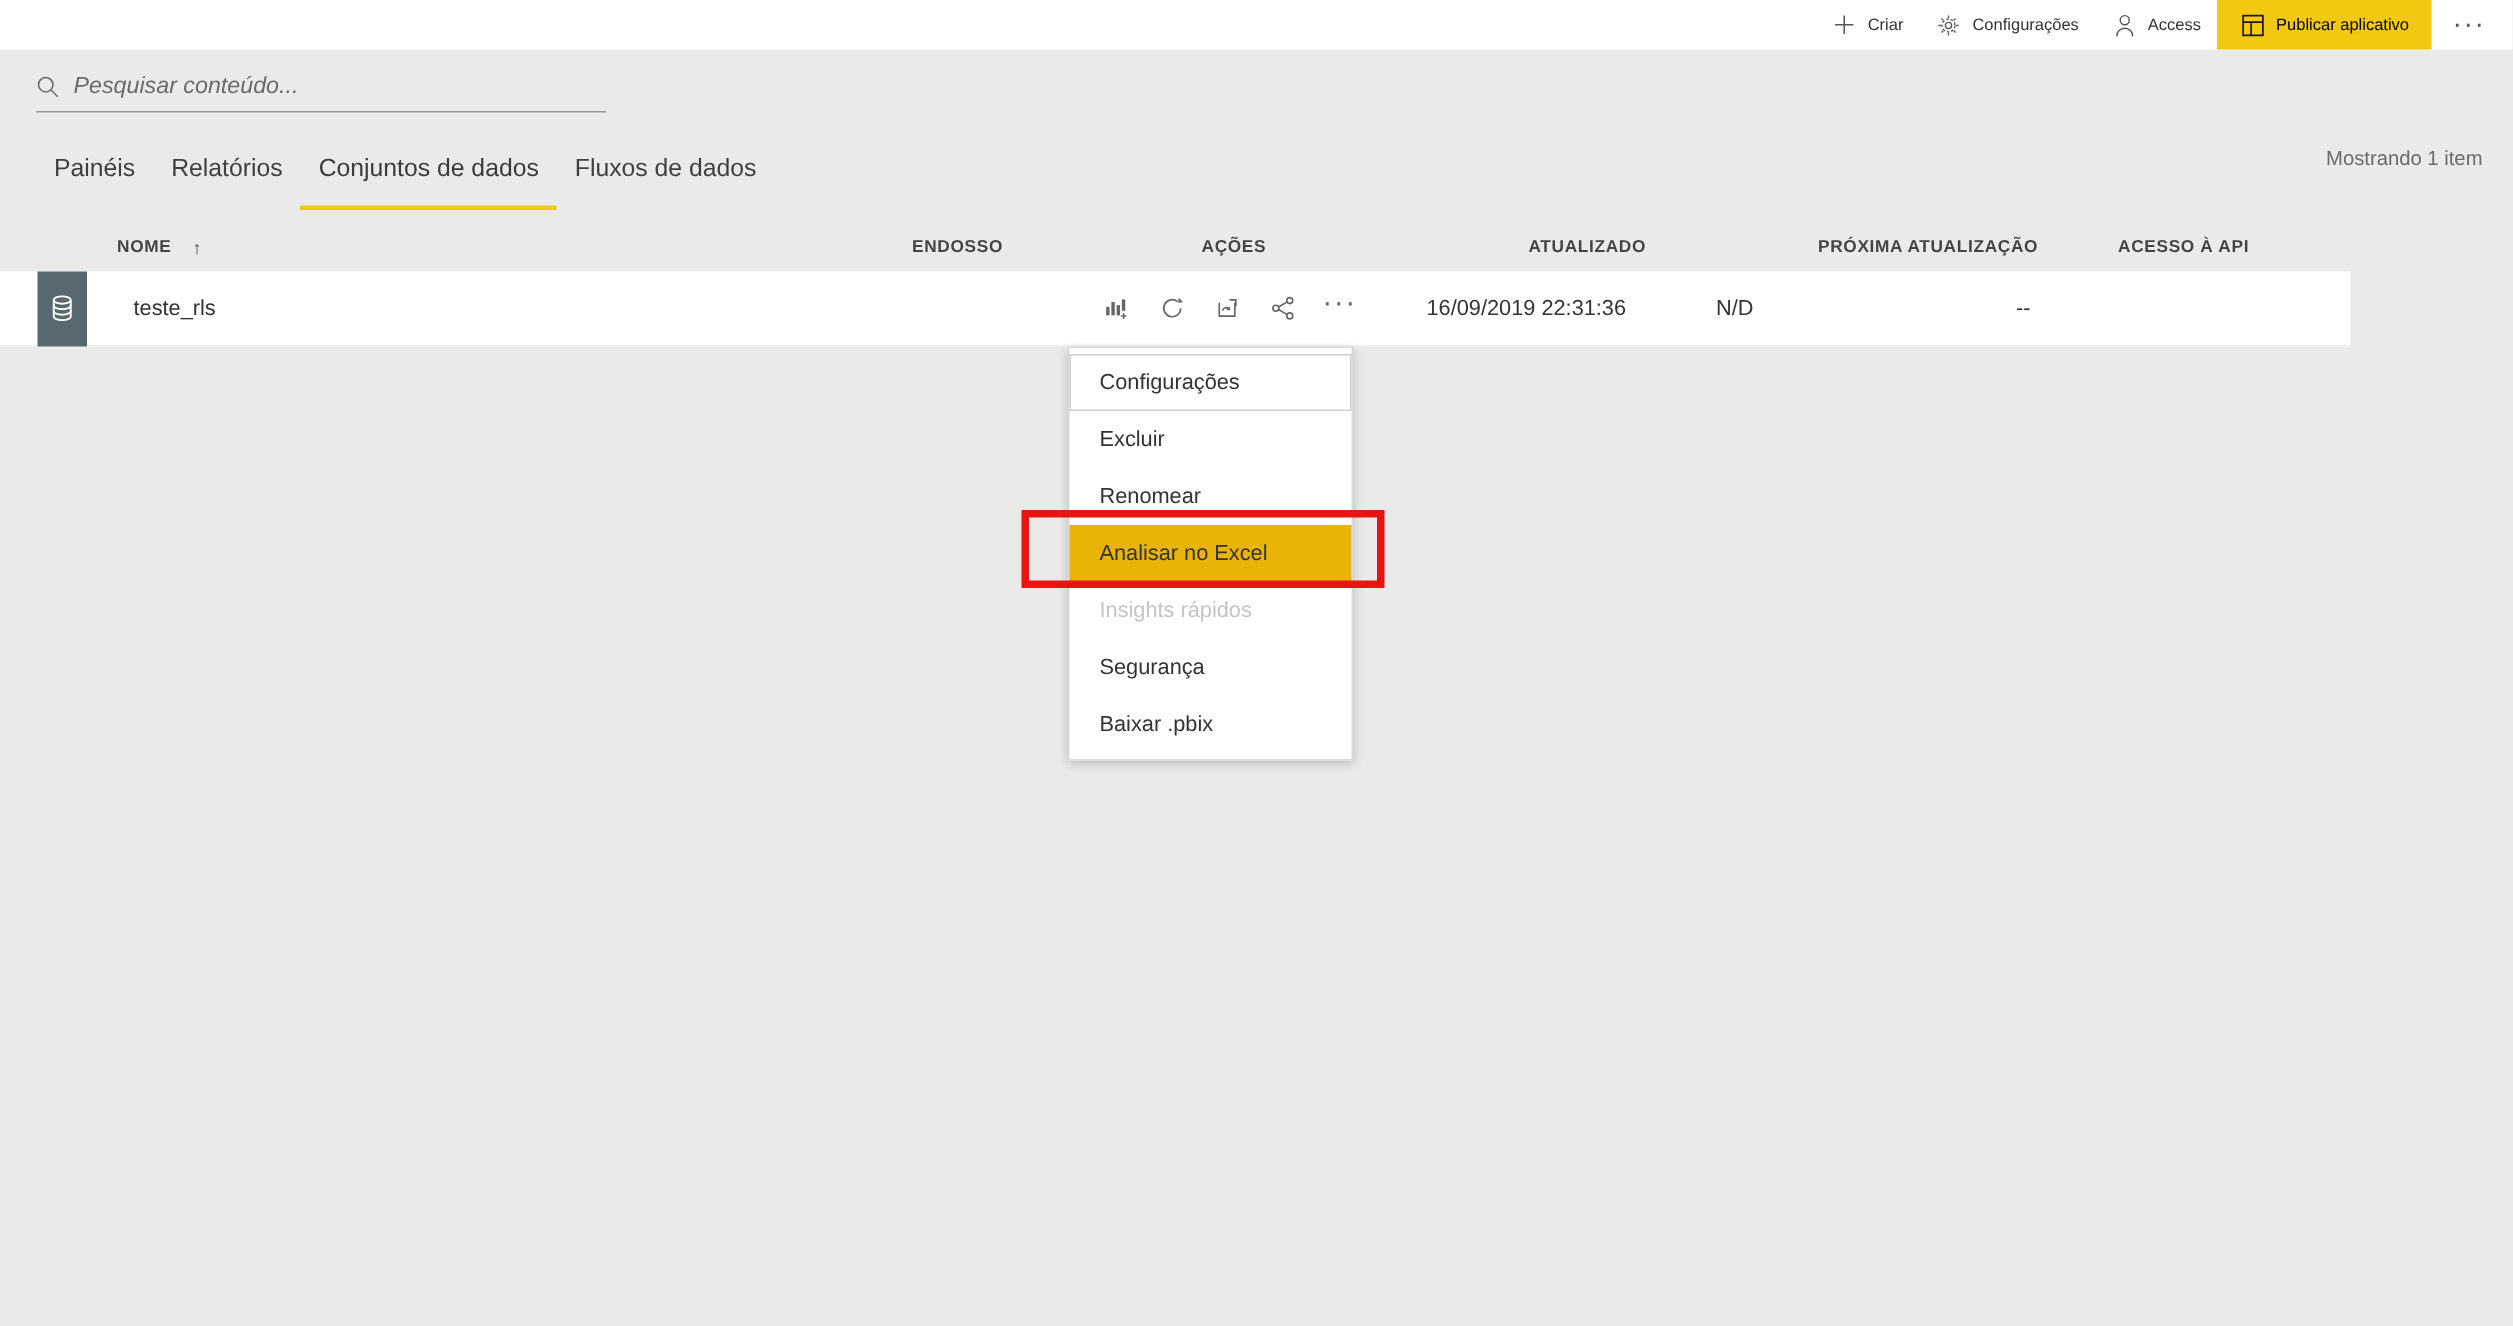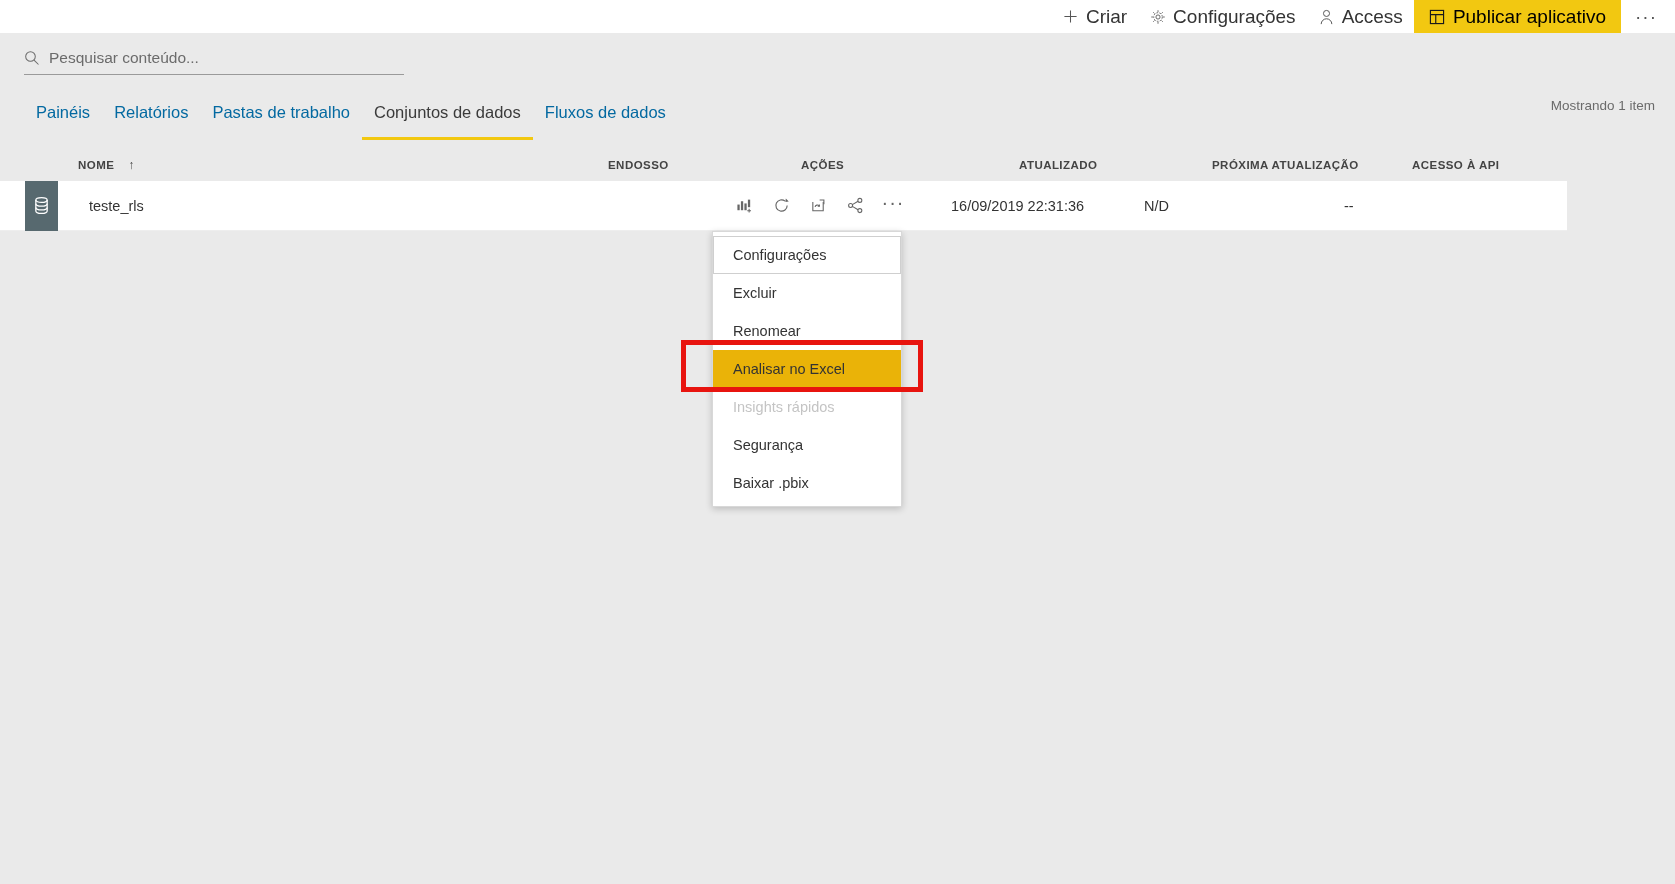--- a/index.html
+++ b/index.html
@@ -25,21 +25,21 @@
     display: flex;
     align-items: stretch;
     justify-content: flex-end;
   }
   .topbar-spacer { flex: 1 1 auto; }
   .tb-item {
     display: flex;
     align-items: center;
     gap: 7px;
     padding: 0 11px;
-    font-size: 19px;
+    font-size: 11px;
     color: #333;
     cursor: pointer;
     white-space: nowrap;
     height: 33px;
   }
   .tb-item.publish {
     background: #f2c811;
     padding: 0 15px;
     color: #000;
   }
@@ -72,33 +72,34 @@
   .search-input {
     border: none;
     outline: none;
     background: transparent;
     font-family: inherit;
     font-size: 15.5px;
     color: #7f1d1d;
     width: 100%;
     padding: 0;
     line-height: 20px;
+    font-style: italic;
   }
   .search-input::placeholder { color: #6b6b6b; opacity: 1; }
 
   
   .tabs {
     position: absolute;
     top: 103px; left: 24px;
     display: flex;
     align-items: flex-start;
   }
   .tab {
     font-size: 16.5px;
-    color: #0369a1;
+    color: #404040;
     padding: 0 12px 18px 12px;
     cursor: pointer;
     white-space: nowrap;
     position: relative;
   }
   .tab.active { color: #3b3b3b; }
   .tab.active::after {
     content: "";
     position: absolute;
     left: 0; right: 0; bottom: 0;
@@ -283,21 +284,20 @@
         <path d="M11.3 11.3l5 5"></path>
       </g>
     </svg>
   </span>
   <input class="search-input" type="text" placeholder="Pesquisar conteúdo..." style="">
 </div>
 
 <div class="tabs">
   <div class="tab"><span>Painéis</span></div>
   <div class="tab"><span>Relatórios</span></div>
-  <div class="tab"><span>Pastas de trabalho</span></div>
   <div class="tab active"><span>Conjuntos de dados</span></div>
   <div class="tab"><span>Fluxos de dados</span></div>
 </div>
 
 <div class="showing">Mostrando 1 item</div>
 
 <div class="table">
 
   <div class="thead">
     <div class="th th-name">

